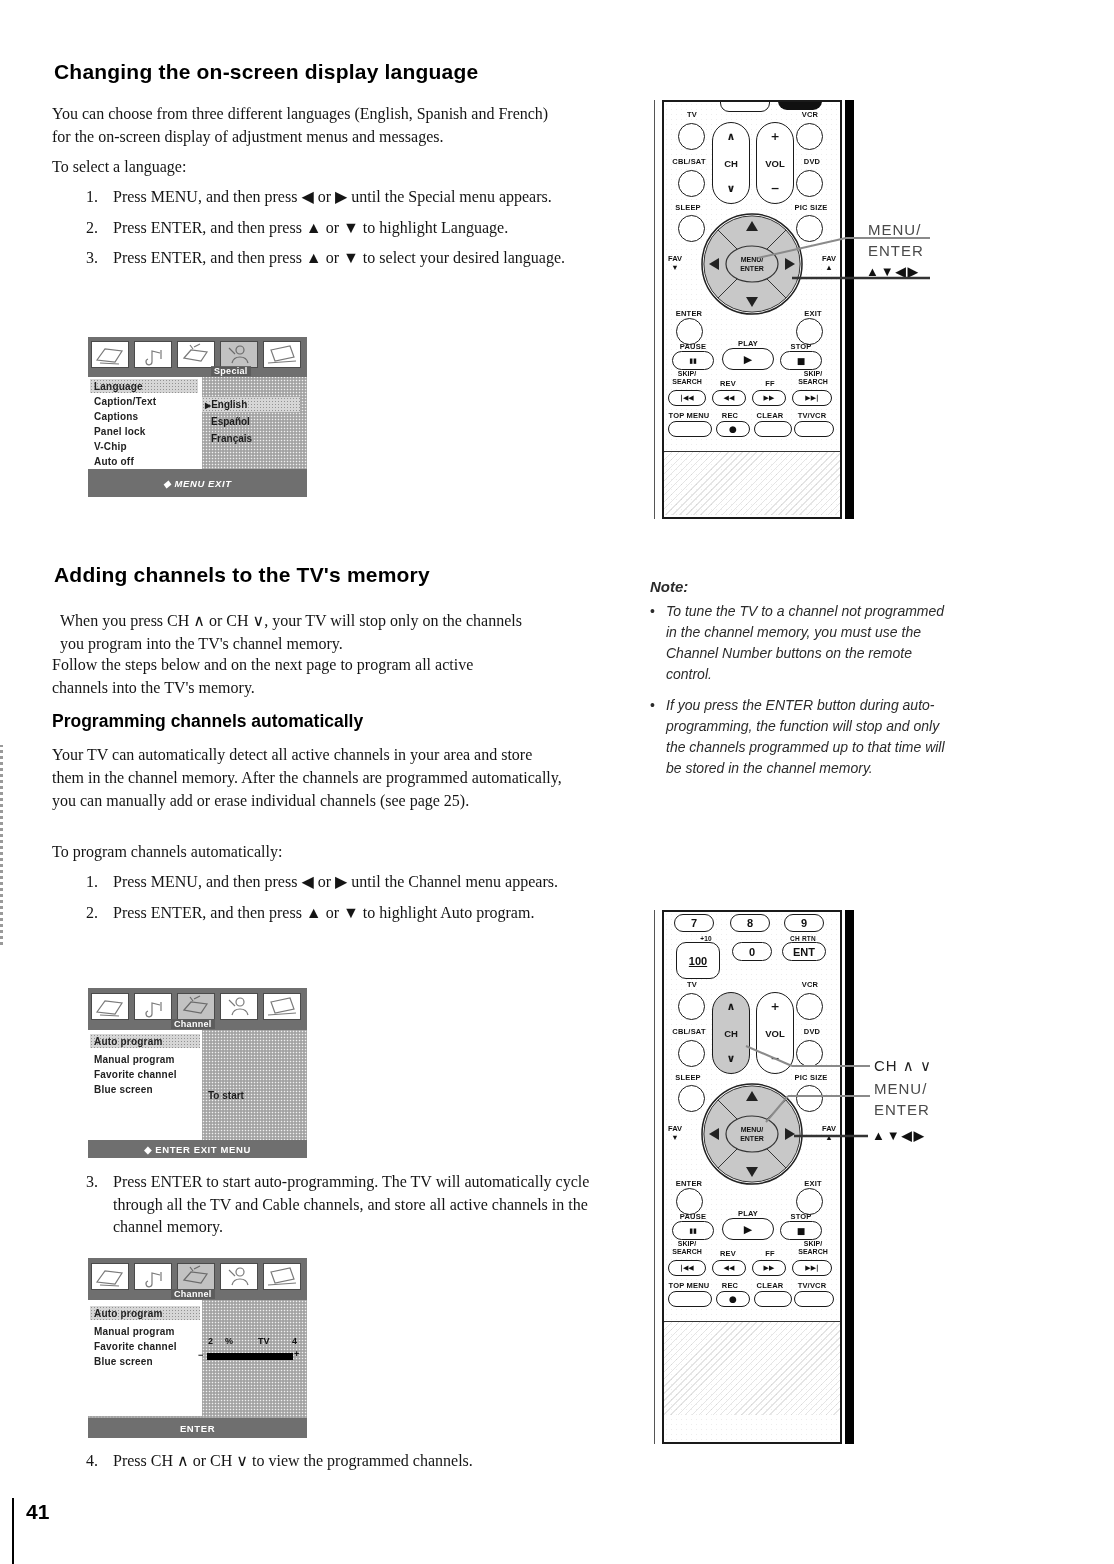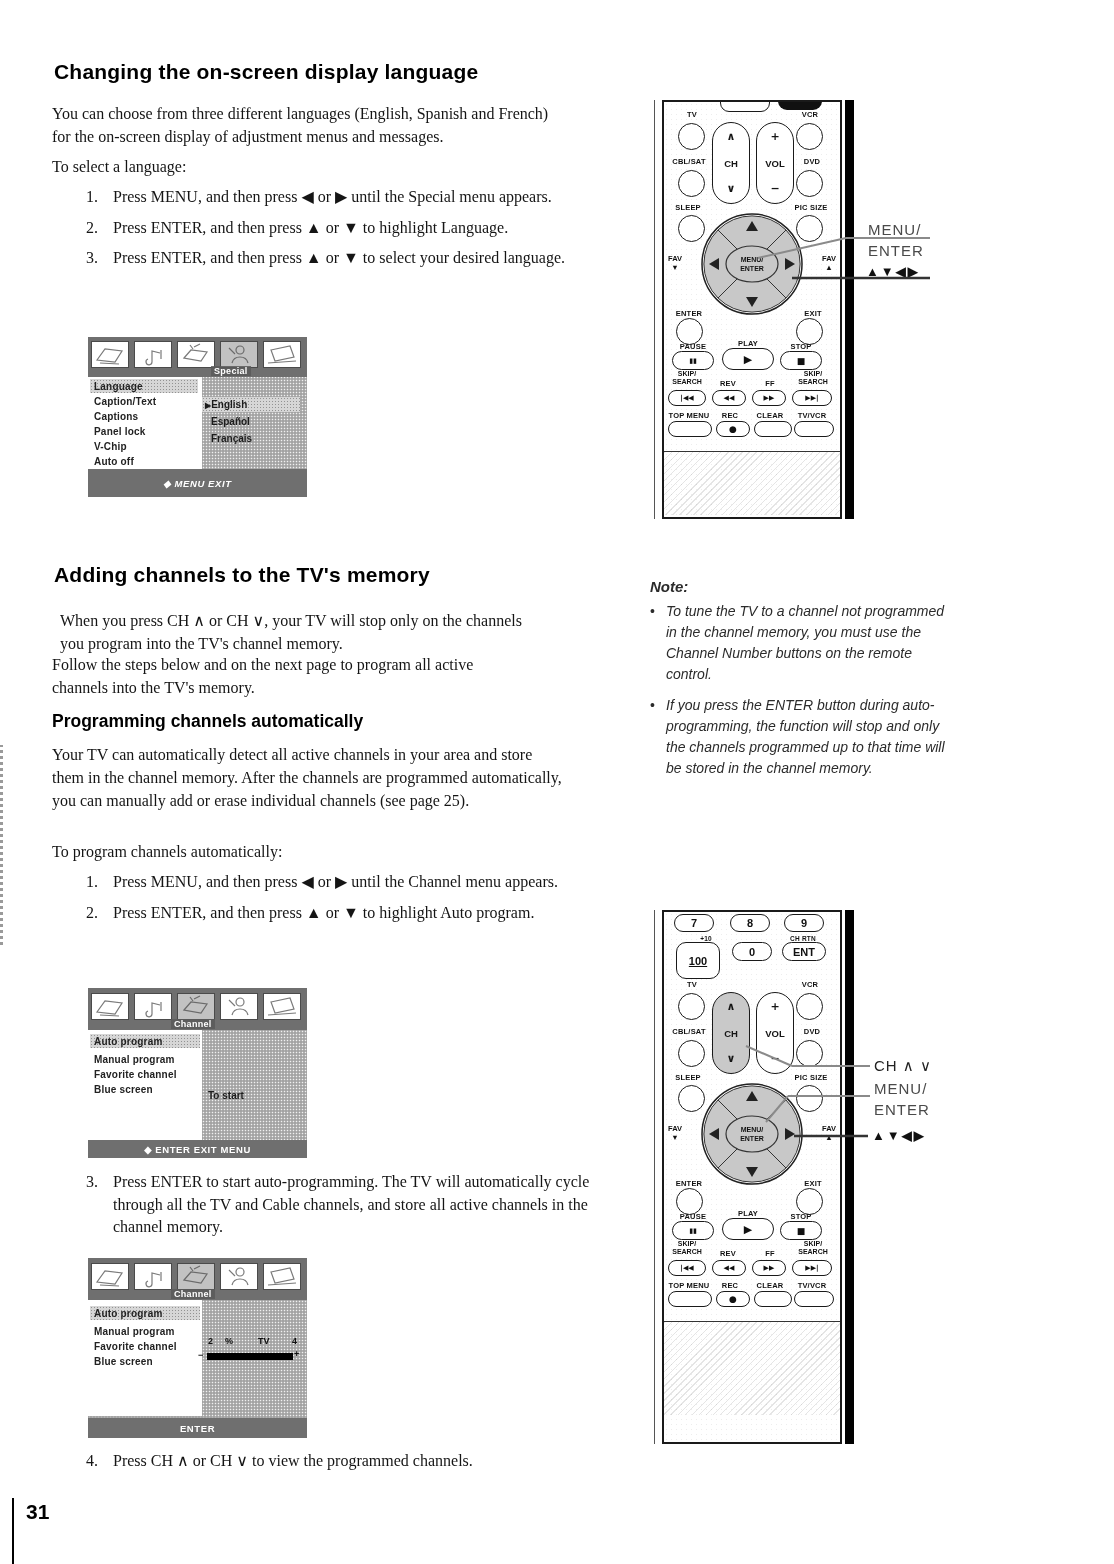--- a/index.html
+++ b/index.html
@@ -514,15 +514,15 @@
     <line x1="792" y1="278" x2="930" y2="278" stroke="#333" stroke-width="2.5"></line>
     <line x1="746" y1="1046" x2="792" y2="1066" stroke="#8a8a8a" stroke-width="2"></line>
     <line x1="792" y1="1066" x2="870" y2="1066" stroke="#8a8a8a" stroke-width="2"></line>
     <line x1="766" y1="1122" x2="788" y2="1096" stroke="#8a8a8a" stroke-width="2"></line>
     <line x1="788" y1="1096" x2="870" y2="1096" stroke="#8a8a8a" stroke-width="2"></line>
     <line x1="794" y1="1136" x2="868" y2="1136" stroke="#333" stroke-width="2.5"></line>
   </svg>
 
   <div class="edge-dashes abs" style="left:0px;top:745px;height:200px;"></div>
   <div class="pagenum-rule abs" style="left:12px;top:1498px;height:66px;"></div>
-  <div class="pagenum abs" style="left:26px;top:1500px;">31</div>
+  <div class="pagenum abs" style="left:26px;top:1500px;">41</div>
 
 </div>
 
 </body></html>

